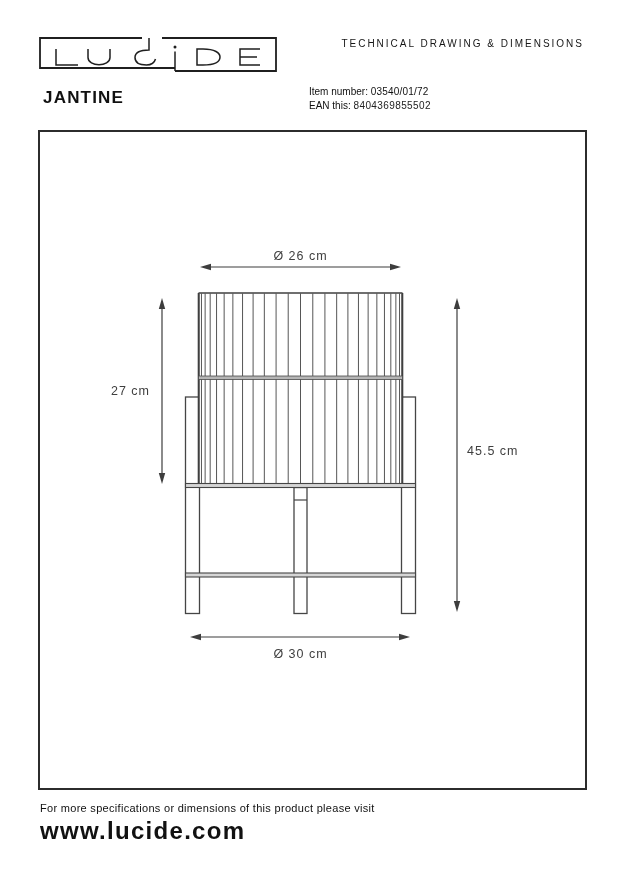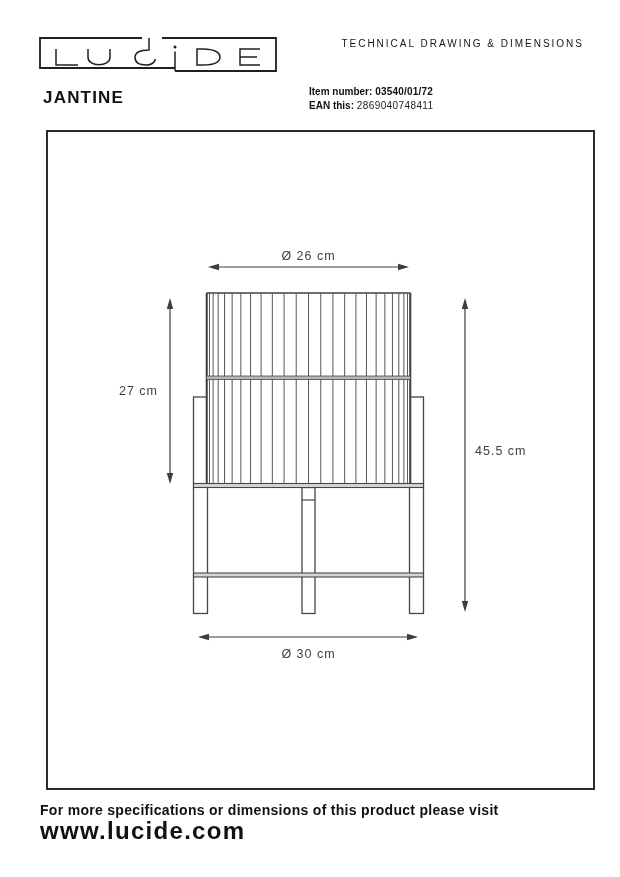--- a/index.html
+++ b/index.html
@@ -6,28 +6,28 @@
   .page{
     position:relative;width:620px;height:877px;background:#ffffff;
     font-family:"Liberation Sans", sans-serif;color:#1a1a1a;overflow:hidden;
   }
   .abs{position:absolute;}
   
   .logo-box{left:39px;top:37px;width:238px;height:36px;}
   .doc-title{right:36px;top:38px;font-size:10px;letter-spacing:2px;color:#161616;white-space:nowrap;}
   .product-name{left:43px;top:88px;font-size:17px;font-weight:bold;letter-spacing:1.2px;color:#111;text-align:center;}
   .item-block{left:302px;top:85px;font-size:10px;line-height:14px;white-space:nowrap;}
-  .item-block .lbl{font-weight:bold;color:#111;padding-left:7px;}
-  .item-block .val{font-weight:bold;color:#111;letter-spacing:.2px;}
+  .item-block .lbl{font-weight:normal;color:#111;padding-left:7px;}
+  .item-block .val{font-weight:normal;color:#111;letter-spacing:.2px;}
   .item-block .val-normal{font-weight:normal;color:#222;letter-spacing:.4px;}
   
-  .drawing-box{left:46px;top:130px;width:549px;height:479px;}
+  .drawing-box{left:38px;top:130px;width:549px;height:479px;}
   .drawing-box svg{display:block;width:549px;height:660px;}
   
-  .footer-note{left:40px;top:802px;font-size:14px;font-weight:bold;letter-spacing:.3px;color:#111;white-space:nowrap;}
+  .footer-note{left:40px;top:802px;font-size:11px;font-weight:normal;letter-spacing:.3px;color:#111;white-space:nowrap;}
   .website{left:40px;top:817px;font-size:24px;font-weight:bold;letter-spacing:1.3px;color:#111;white-space:nowrap;}
   .dim-label{font-family:"Liberation Sans", sans-serif;font-size:12.5px;fill:#3f3f3f;letter-spacing:1px;}
 </style>
 </head>
 <body>
 
 <div class="page">
 
   <div class="abs logo-box">
     <svg viewBox="0 0 238 36" width="238" height="36" role="img" aria-label="LUCIDE">
@@ -49,21 +49,21 @@
   <div class="abs doc-title">TECHNICAL DRAWING &amp; DIMENSIONS</div>
   <div class="abs product-name">JANTINE</div>
 
   <div class="abs item-block">
     <div>
       <span class="lbl">Item number:</span>
       <span class="val">03540/01/72</span>
     </div>
     <div>
       <span class="lbl">EAN this:</span>
-      <span class="val-normal">2869040748411</span>
+      <span class="val-normal">8404369855502</span>
     </div>
   </div>
 
   <div class="abs drawing-box">
     <svg viewBox="0 0 549 660">
 
       <rect x="1" y="1" width="547" height="658" fill="none" stroke="#2c2c2c" stroke-width="2"></rect>
 
       <g fill="#ffffff" stroke="#454545" stroke-width="1.3">
         <rect x="147.5" y="267" width="14" height="216.5"></rect>

